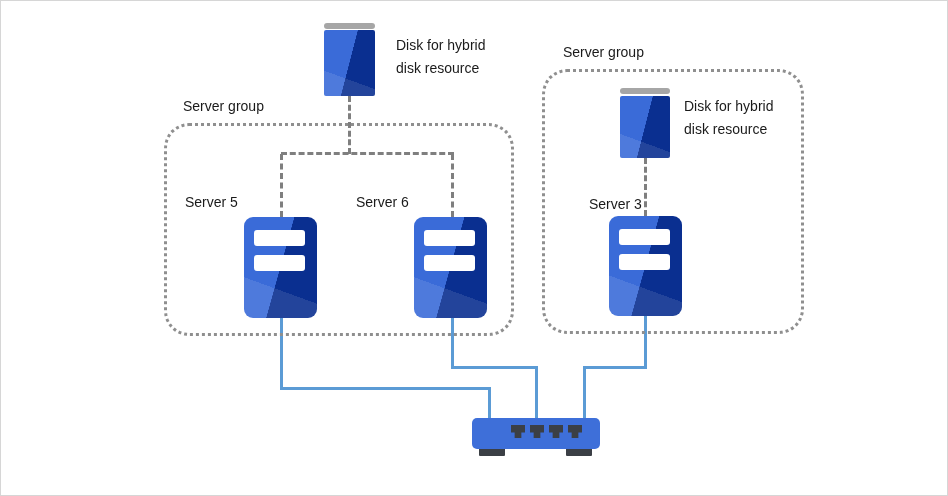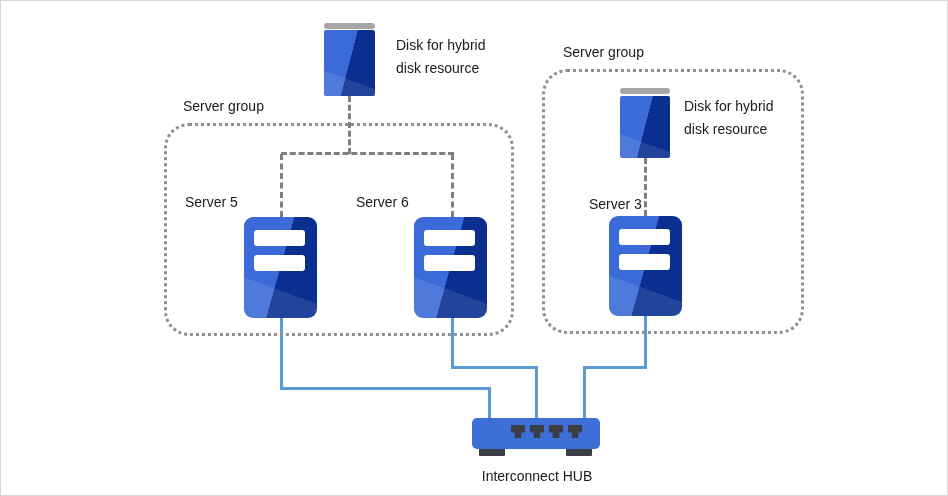--- a/index.html
+++ b/index.html
@@ -111,15 +111,14 @@
   </div>
 
   <div class="abs hub-foot" style="left:478px;top:447px;"></div>
   <div class="abs hub-foot" style="left:565px;top:447px;"></div>
   <div class="abs hub-body" style="left:471px;top:417px;">
     <div class="hub-port" style="left:39px;"></div>
     <div class="hub-port" style="left:58px;"></div>
     <div class="hub-port" style="left:77px;"></div>
     <div class="hub-port" style="left:96px;"></div>
   </div>
-  <div class="abs label" style="left:451px;top:464px;width:170px;text-align:center;">Interconnect HUB</div>
 
 </div>
 
 </body></html>

